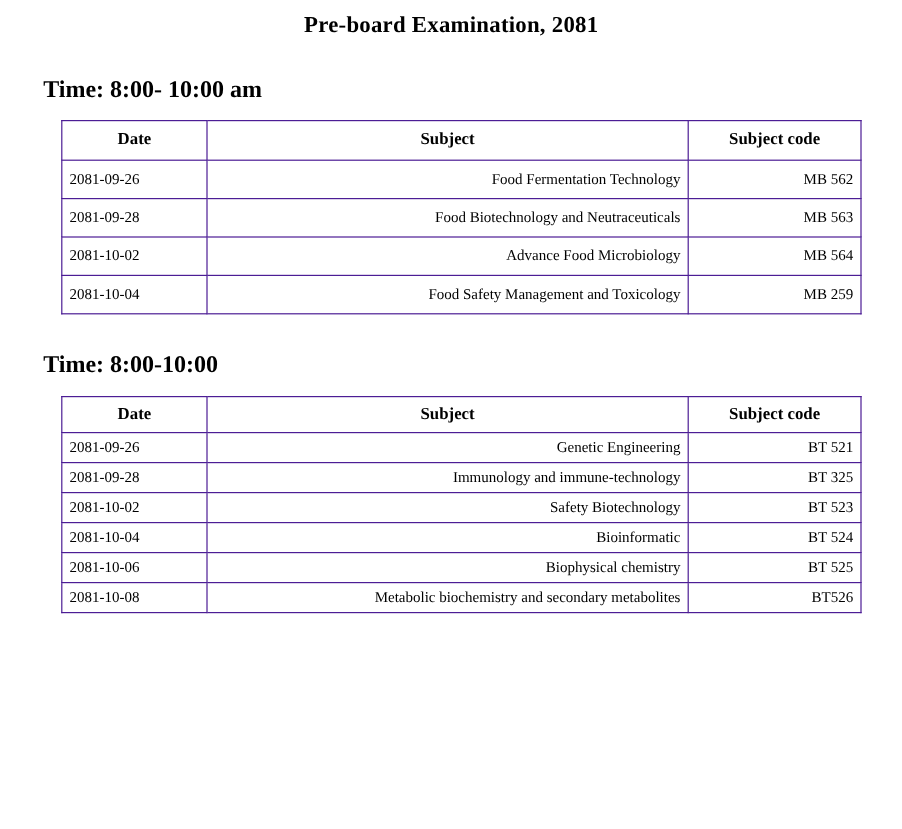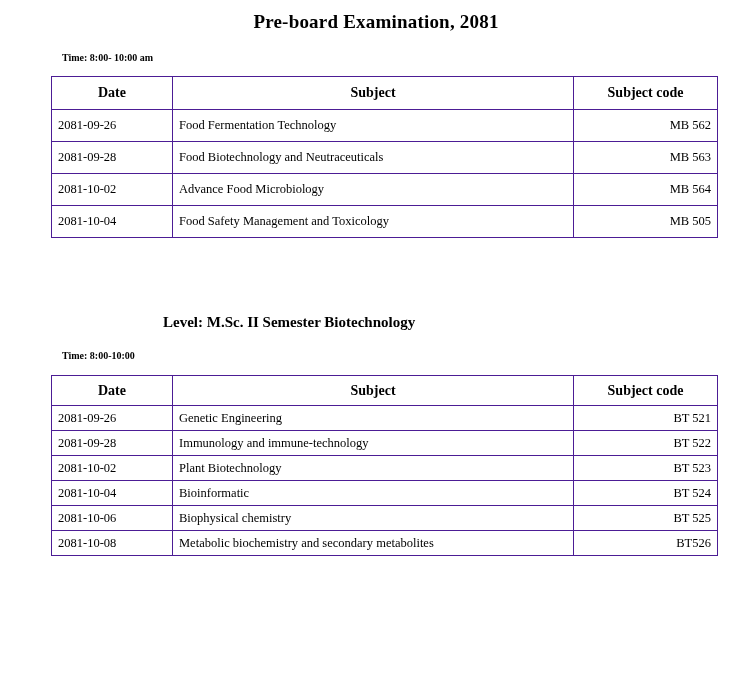--- a/index.html
+++ b/index.html
@@ -30,24 +30,24 @@
   .section {
     margin: 0;
   }
   .section-level {
     font-size: 15px;
     font-weight: bold;
     margin: 0;
     padding-left: 163px;
   }
   .section-time {
-    font-size: 10px;
+    font-size: 20px;
     font-weight: bold;
-    margin: 0;
-    padding-left: 62px;
+    margin: 12px;
+    padding-left: 24px;
   }
   .sched-table {
     border-collapse: collapse;
     table-layout: fixed;
     margin-left: 51px;
     width: 666px;
     border: 1px solid #000000;
   }
   .sched-table th,
   .sched-table td {
@@ -59,21 +59,21 @@
   }
   .sched-table th {
     font-weight: bold;
     font-size: 14px;
     text-align: center;
   }
   .col-date { width: 121px; }
   .col-subject { width: 401px; }
   .col-code { width: 144px; }
   .cell-date { text-align: left; }
-  .cell-subject { text-align: left; }
+  .cell-subject { text-align: right; }
   .cell-code { text-align: right; }
 
   
   #section-microbiology .section-level { padding-top: 72px; }
   #section-microbiology .section-time { padding-top: 19px; }
   #section-microbiology .sched-table { margin-top: 13px; }
   #section-microbiology .sched-table th { height: 32px; }
   #section-microbiology .sched-table td { height: 31px; }
 
   
@@ -117,28 +117,27 @@
           <td class="cell-code">MB 563</td>
         </tr>
         <tr>
           <td class="cell-date">2081-10-02</td>
           <td class="cell-subject">Advance Food Microbiology</td>
           <td class="cell-code">MB 564</td>
         </tr>
         <tr>
           <td class="cell-date">2081-10-04</td>
           <td class="cell-subject">Food Safety Management and Toxicology</td>
-          <td class="cell-code">MB 505</td>
+          <td class="cell-code">MB 259</td>
         </tr>
       </tbody>
     </table>
   </div>
 
   <div class="section" id="section-biotechnology">
-    <p class="section-level">Level: M.Sc. II Semester Biotechnology</p>
     <p class="section-time">Time: 8:00-10:00</p>
     <table class="sched-table">
       <colgroup>
         <col class="col-date">
         <col class="col-subject">
         <col class="col-code">
       </colgroup>
       <thead>
         <tr>
           <th>Date</th>
@@ -148,25 +147,25 @@
       </thead>
       <tbody>
         <tr>
           <td class="cell-date">2081-09-26</td>
           <td class="cell-subject">Genetic Engineering</td>
           <td class="cell-code">BT 521</td>
         </tr>
         <tr>
           <td class="cell-date">2081-09-28</td>
           <td class="cell-subject">Immunology and immune-technology</td>
-          <td class="cell-code">BT 522</td>
+          <td class="cell-code">BT 325</td>
         </tr>
         <tr>
           <td class="cell-date">2081-10-02</td>
-          <td class="cell-subject">Plant Biotechnology</td>
+          <td class="cell-subject">Safety Biotechnology</td>
           <td class="cell-code">BT 523</td>
         </tr>
         <tr>
           <td class="cell-date">2081-10-04</td>
           <td class="cell-subject">Bioinformatic</td>
           <td class="cell-code">BT 524</td>
         </tr>
         <tr>
           <td class="cell-date">2081-10-06</td>
           <td class="cell-subject">Biophysical chemistry</td>

